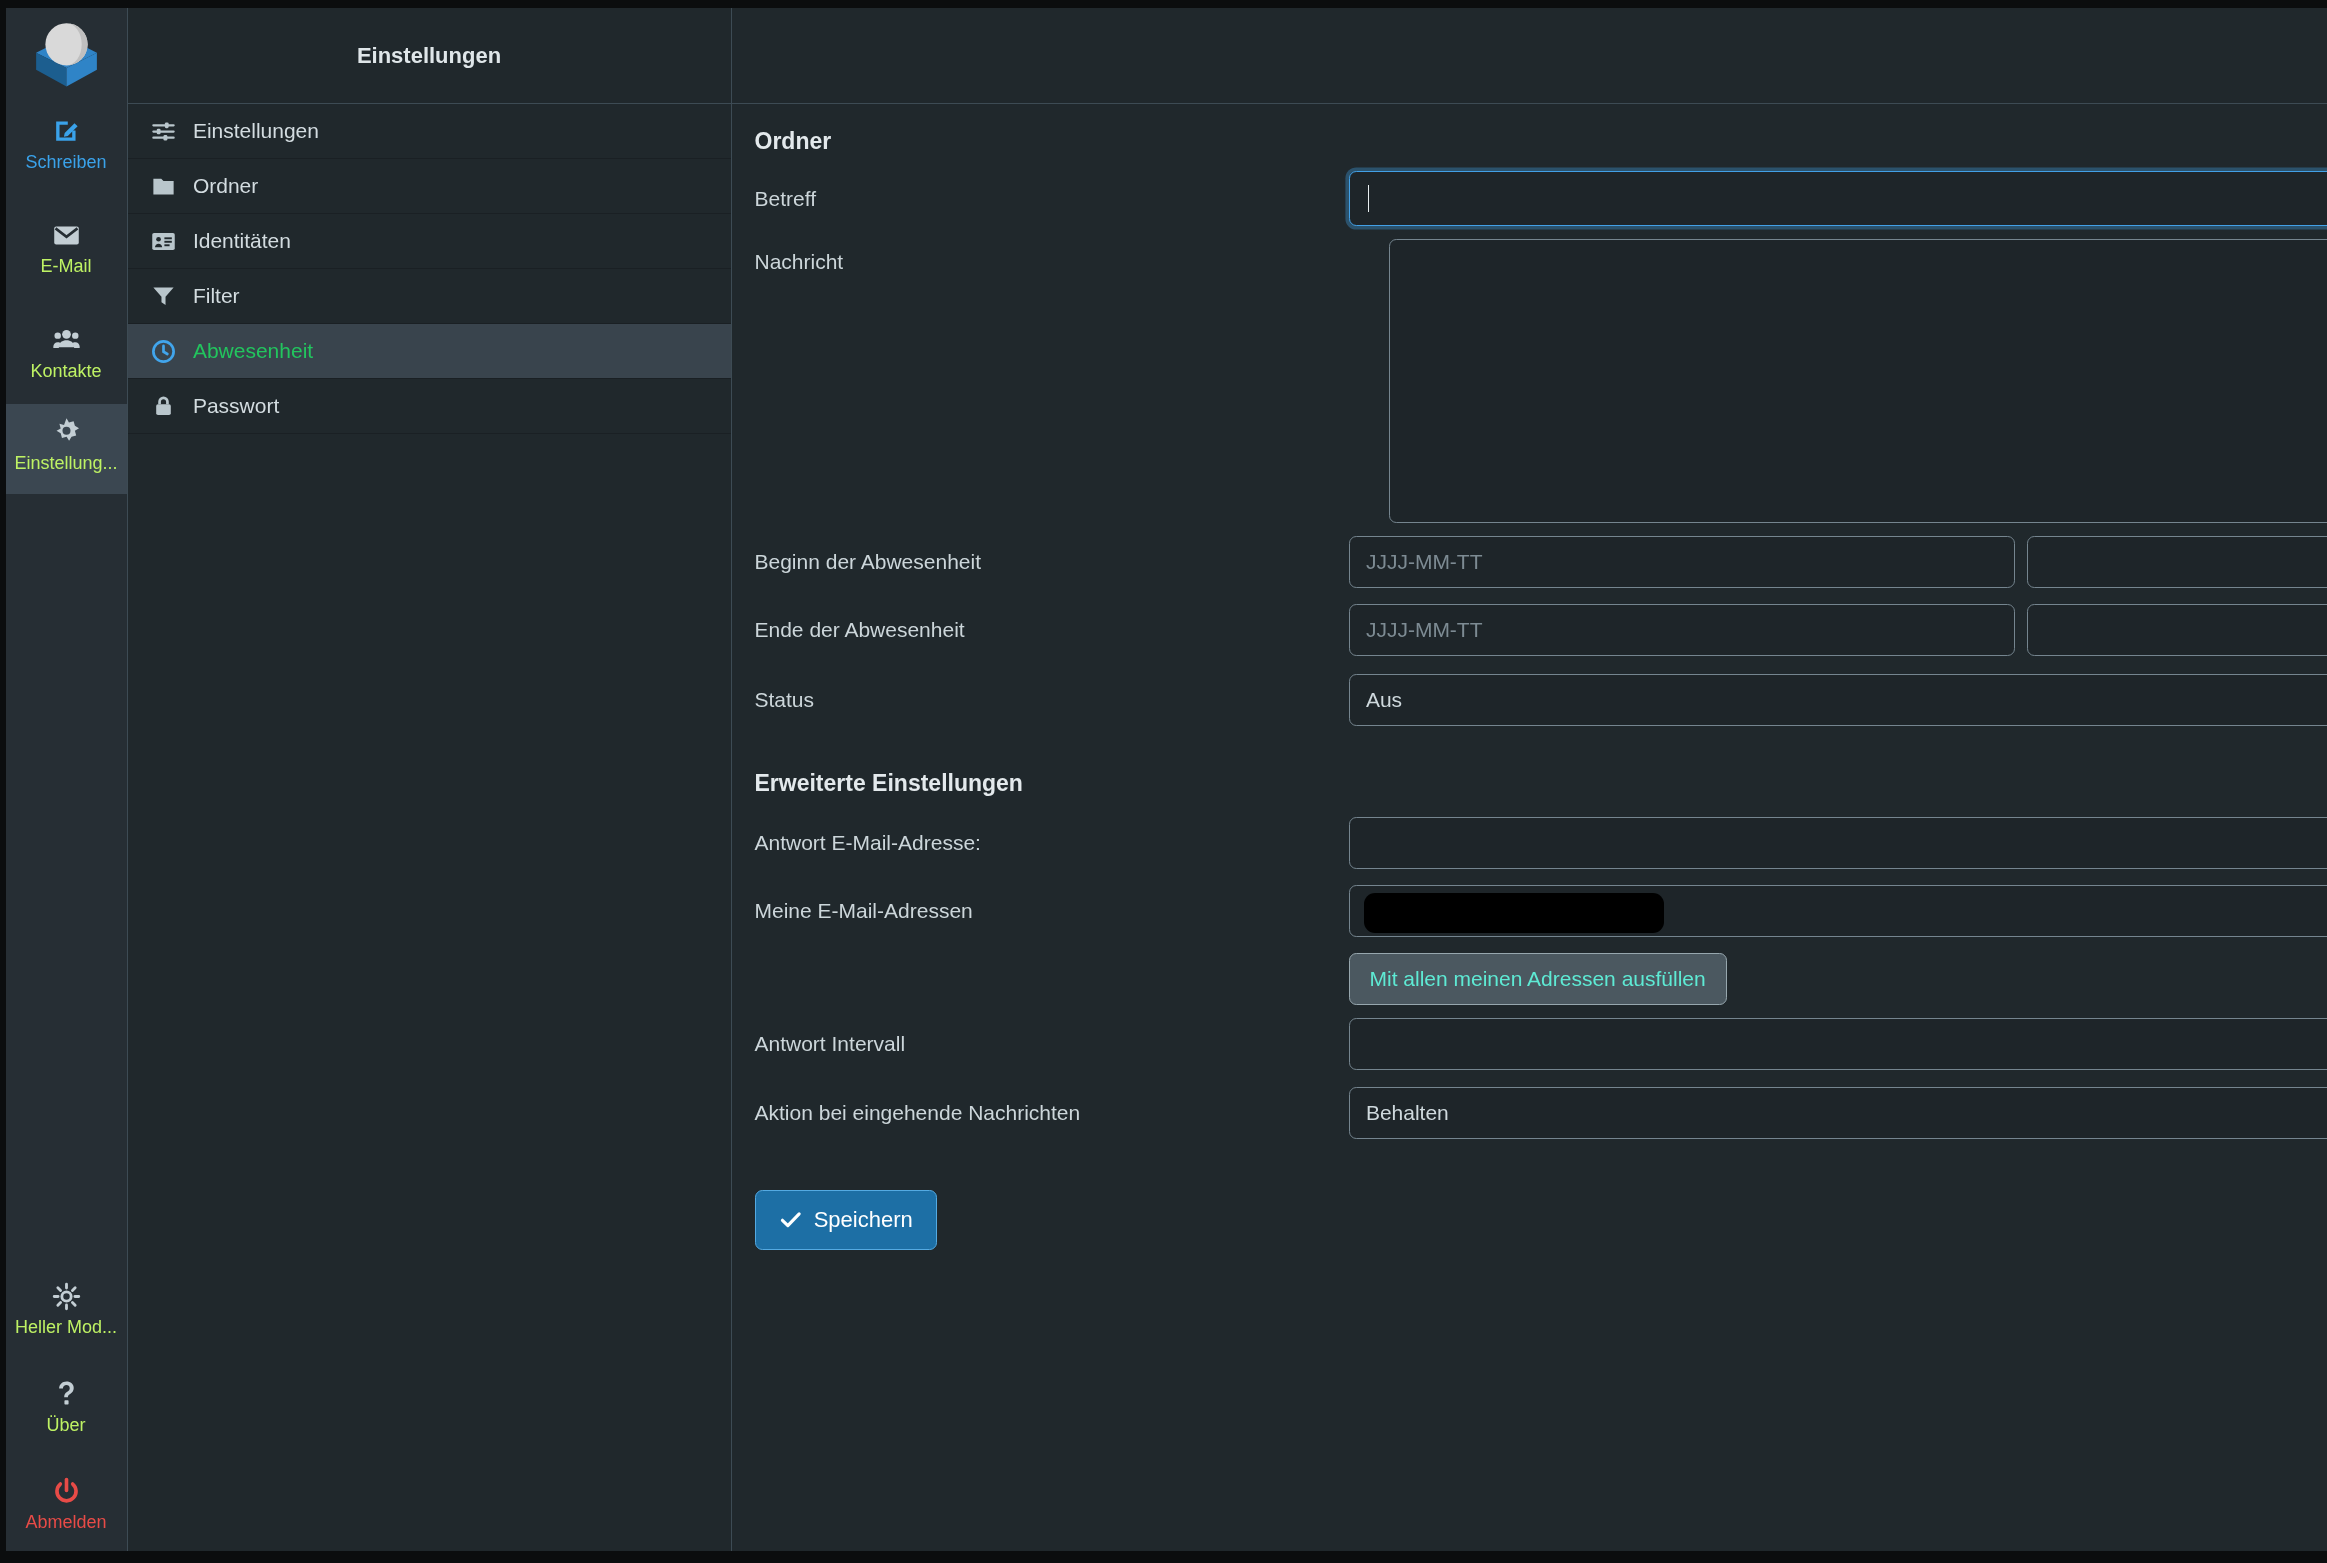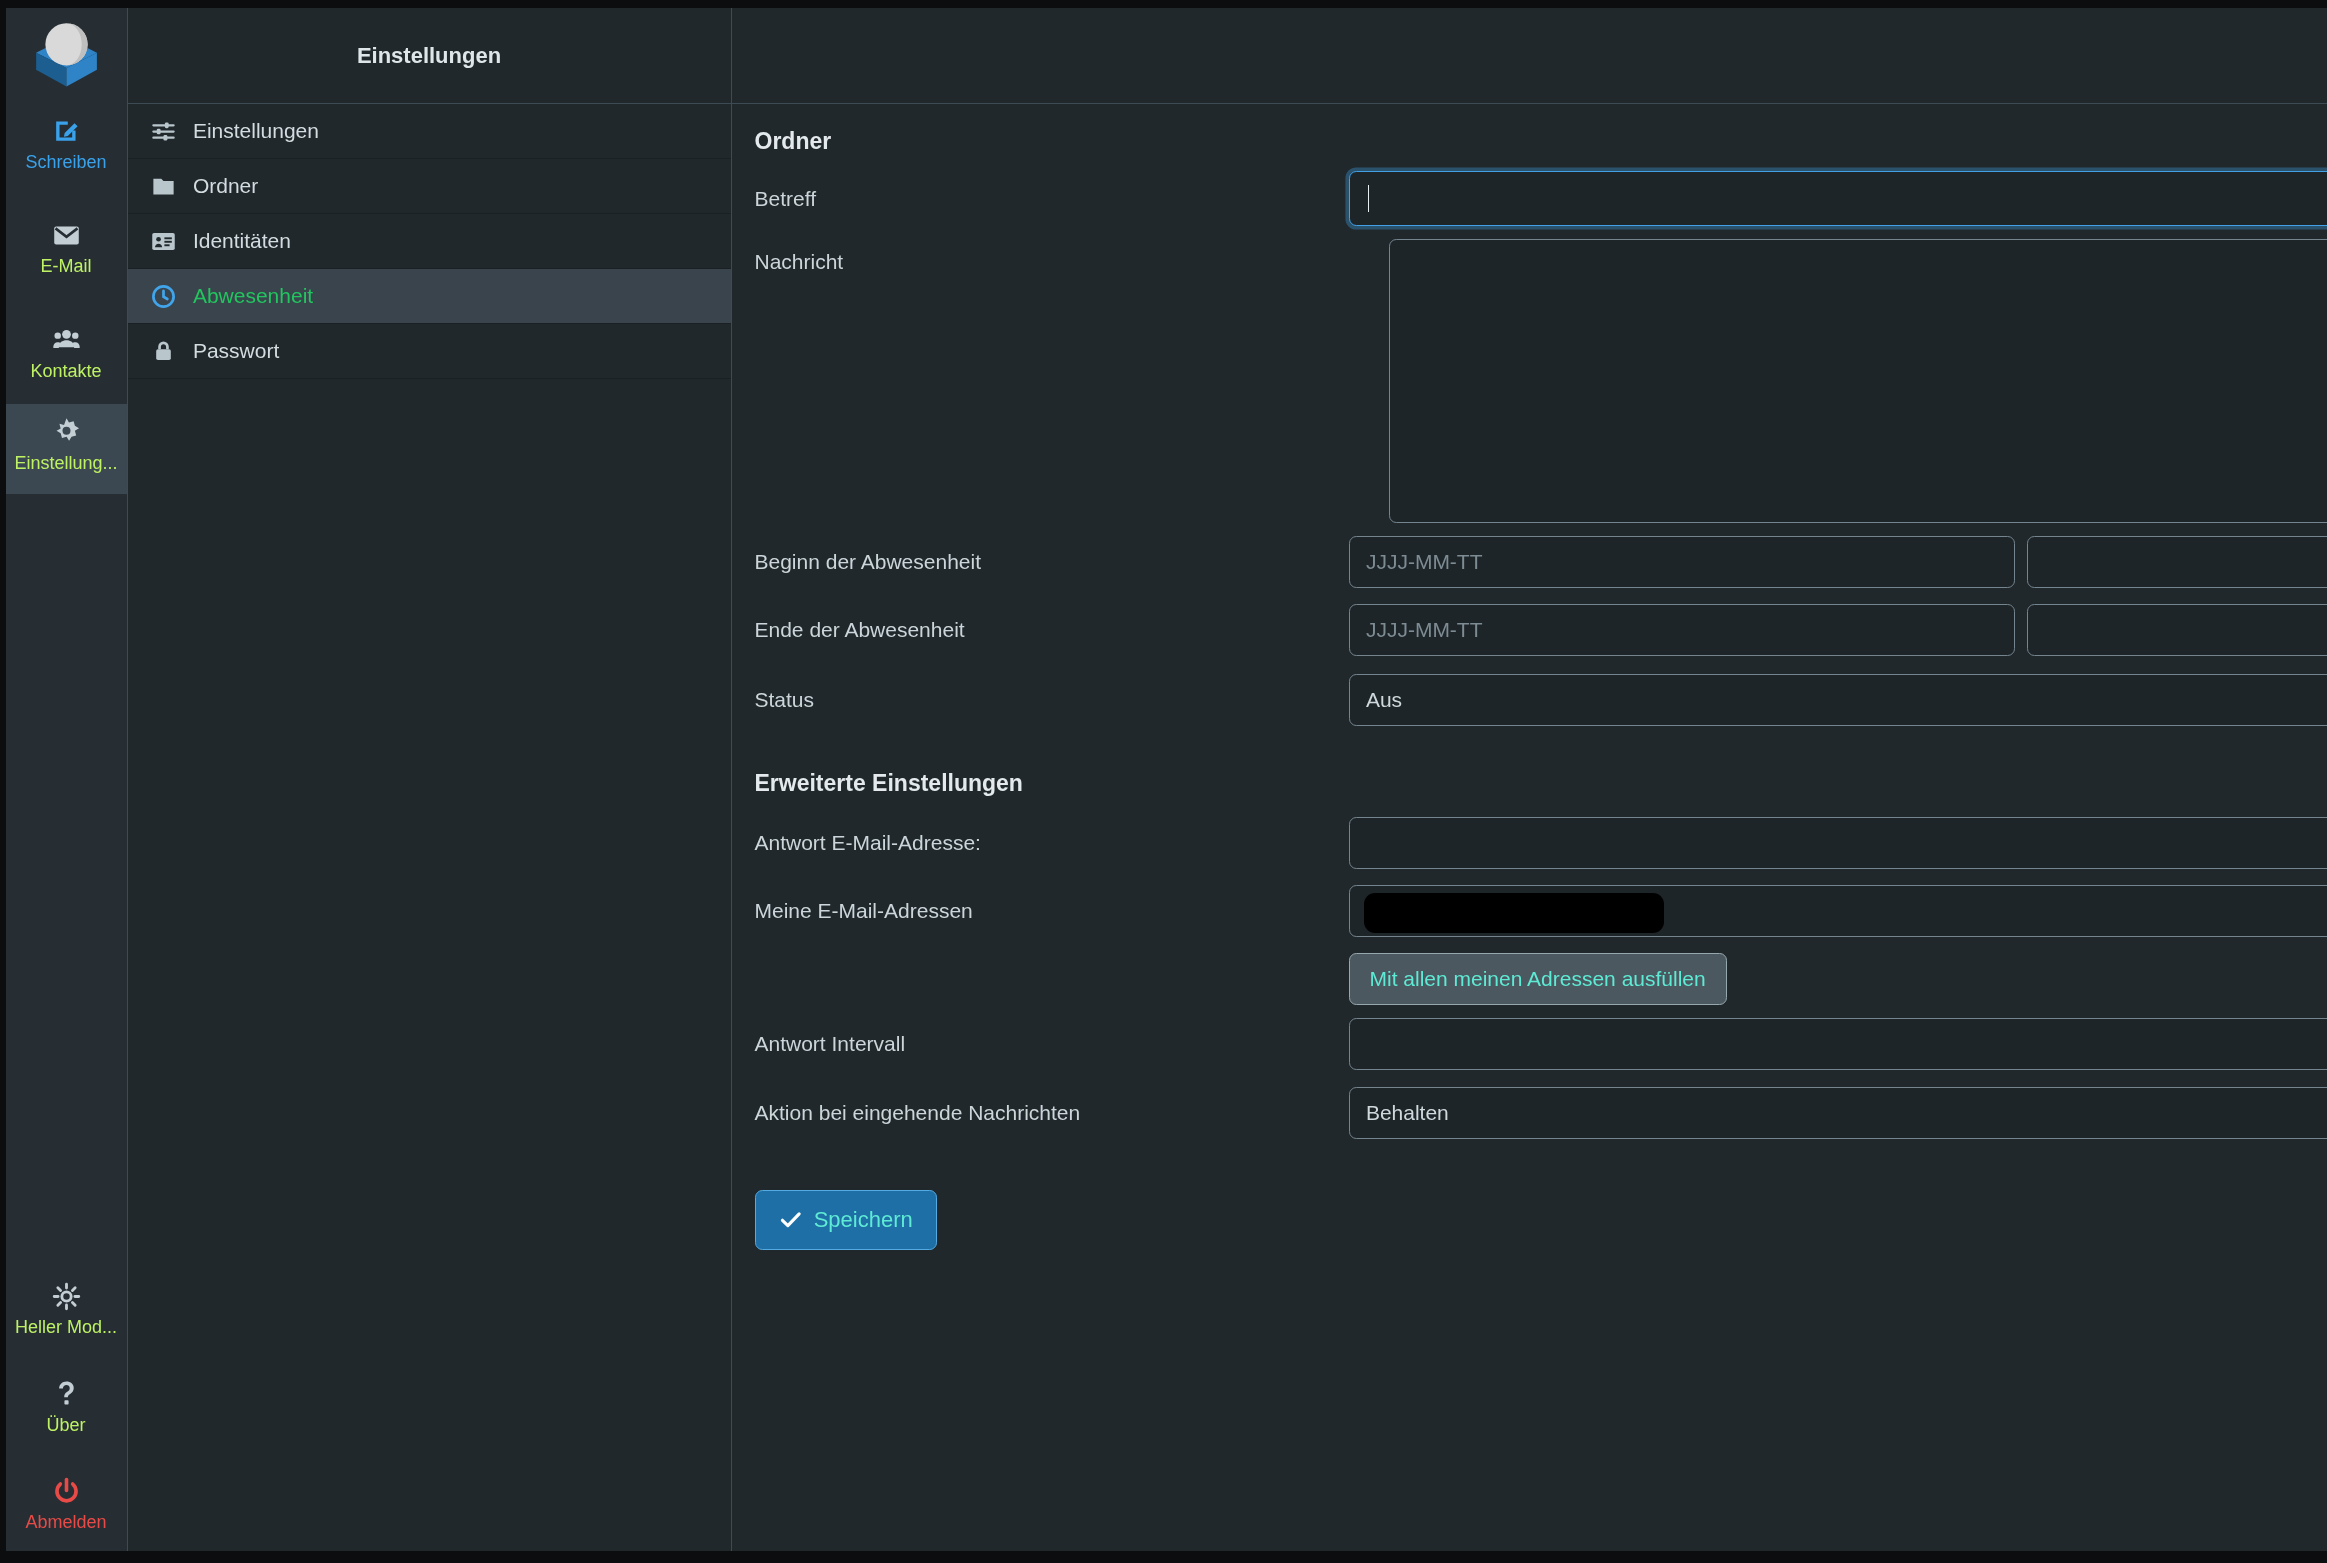--- a/index.html
+++ b/index.html
@@ -113,21 +113,21 @@
   .graybtn {
     background:#4b5860; border:1.8px solid #97a7ae; border-radius:7.3px;
     color:#5eead4; font-size:21px; font-family:"Liberation Sans",sans-serif;
     height:52px; padding:0 20px; cursor:pointer;
   }
   .row.btnrow { margin-top:15.5px; }
   .row.btnrow .fields { display:block; }
   .savebtn {
     margin:51px 0 0 0;
     background:#1d6fa5; border:1.8px solid #54aae2; border-radius:7.3px;
-    color:#5eead4; font-size:22px; font-family:"Liberation Sans",sans-serif;
+    color:#ffffff; font-size:22px; font-family:"Liberation Sans",sans-serif;
     height:60px; padding:0 23.6px; cursor:pointer;
     display:inline-flex; align-items:center; gap:11px;
   }
   .savebtn svg { width:23.6px; height:23.6px; }
 </style>
 </head>
 <body>
 
 <div class="app">
 
@@ -231,20 +231,26 @@
           <circle cx="7.6" cy="10" r="2.1" fill="#20282c"></circle>
           <path d="M4.4 17.2c0-1.9 1.5-3.2 3.2-3.2s3.2 1.3 3.2 3.2" fill="#20282c"></path>
           <g fill="#20282c">
             <rect x="12.8" y="8.3" width="6.6" height="1.7"></rect>
             <rect x="12.8" y="11.4" width="6.6" height="1.7"></rect>
             <rect x="12.8" y="14.5" width="4.6" height="1.7"></rect>
           </g>
         </svg>
         <span>Identitäten</span>
       </li>
+      <li>
+        <svg class="licon" viewBox="0 0 24 24">
+          <path fill="currentColor" d="M3 4h18l-7.2 8.2v7.3l-3.6-2.3v-5L3 4z"></path>
+        </svg>
+        <span>Filter</span>
+      </li>
       <li class="active">
         <svg class="licon" viewBox="0 0 24 24">
           <circle cx="12" cy="12" r="9" fill="none" stroke="currentColor" stroke-width="2.4"></circle>
           <path d="M12 7v5.2l3.4 2" fill="none" stroke="currentColor" stroke-width="2.4" stroke-linecap="round"></path>
         </svg>
         <span>Abwesenheit</span>
       </li>
       <li>
         <svg class="licon" viewBox="0 0 24 24">
           <rect x="5.5" y="10" width="13" height="9.5" rx="1.6" fill="currentColor"></rect>

